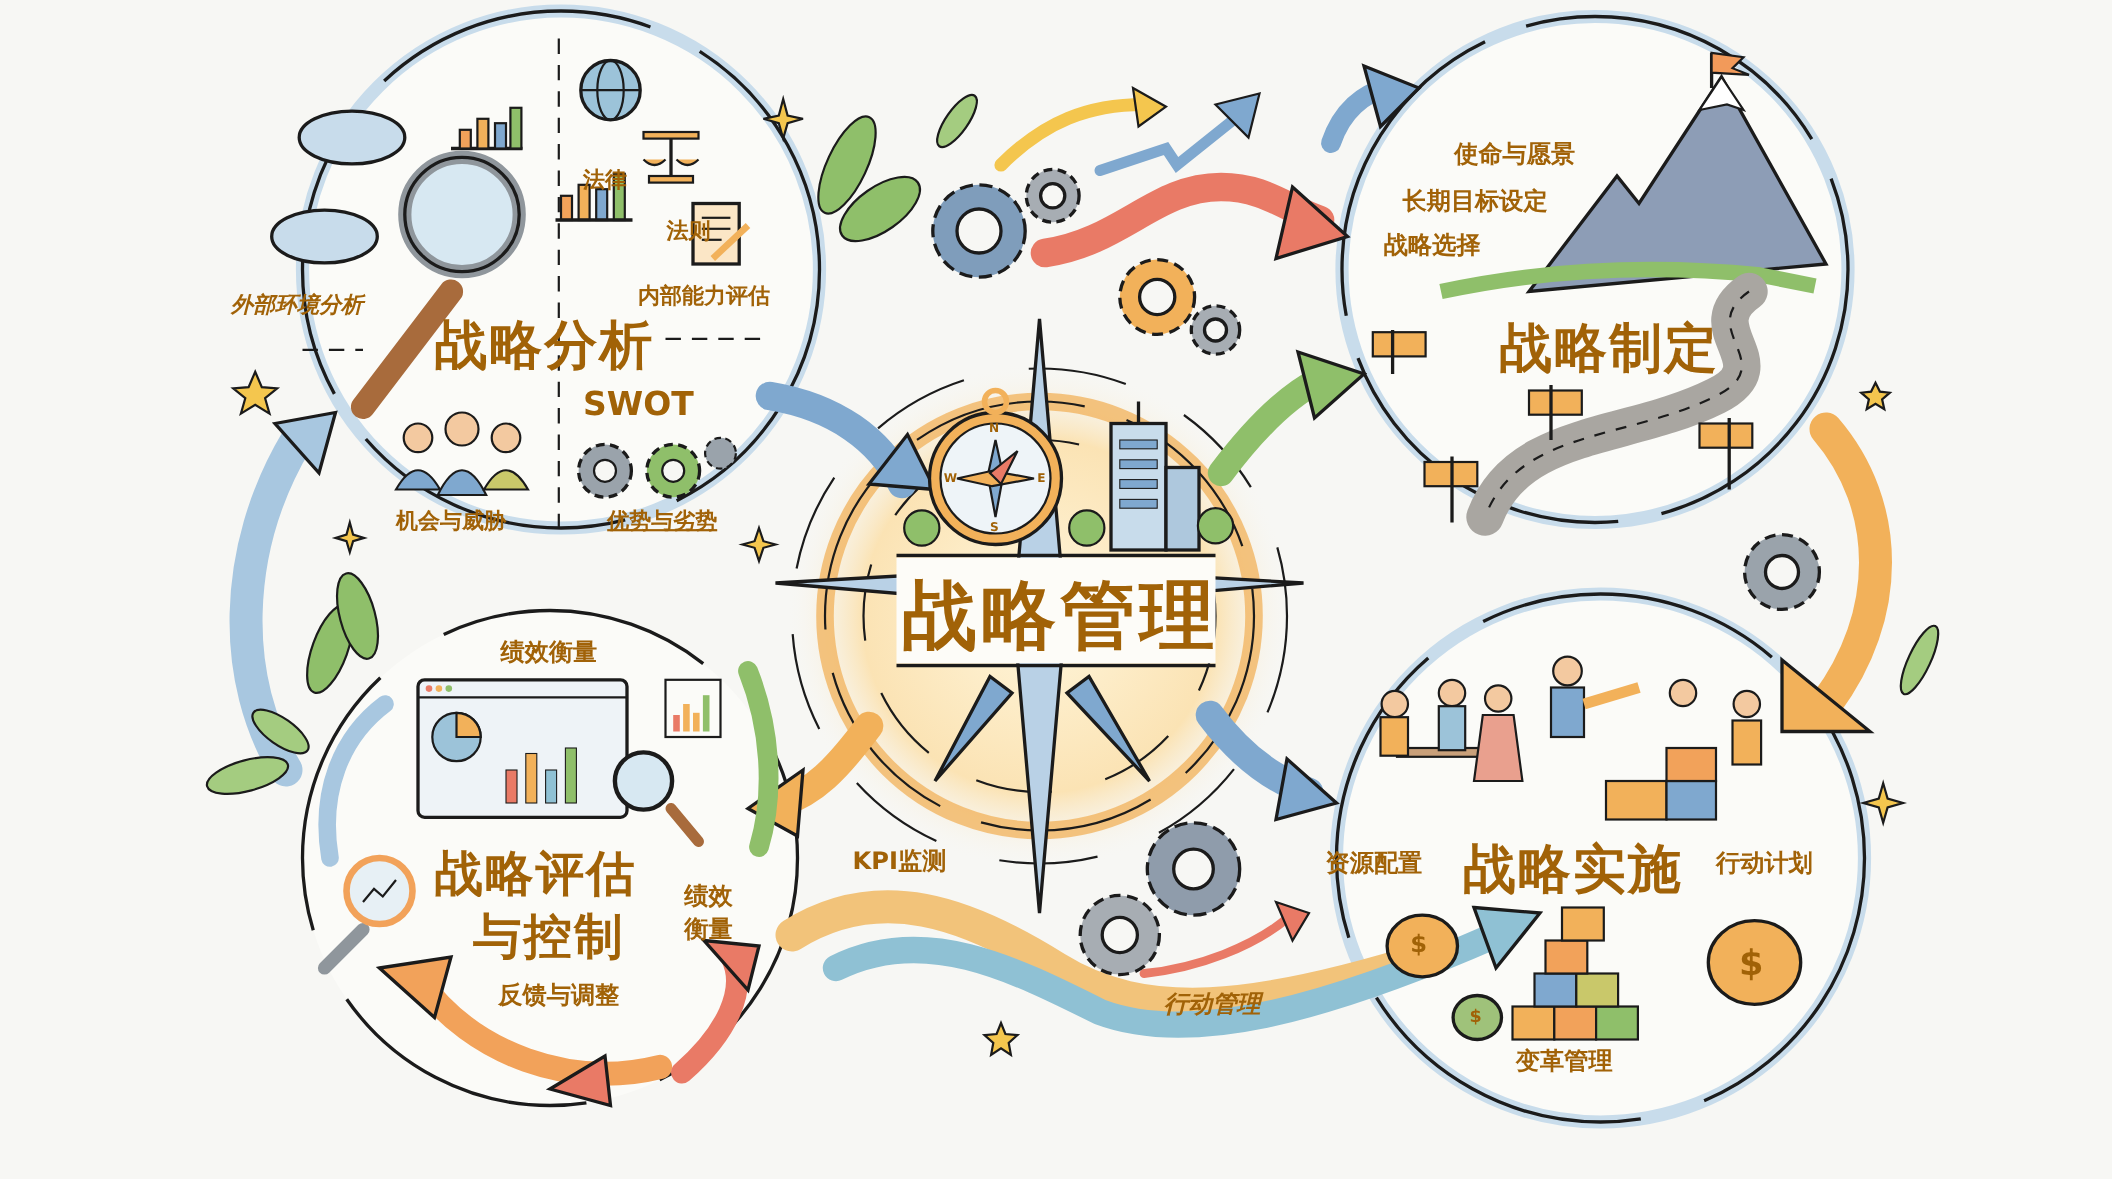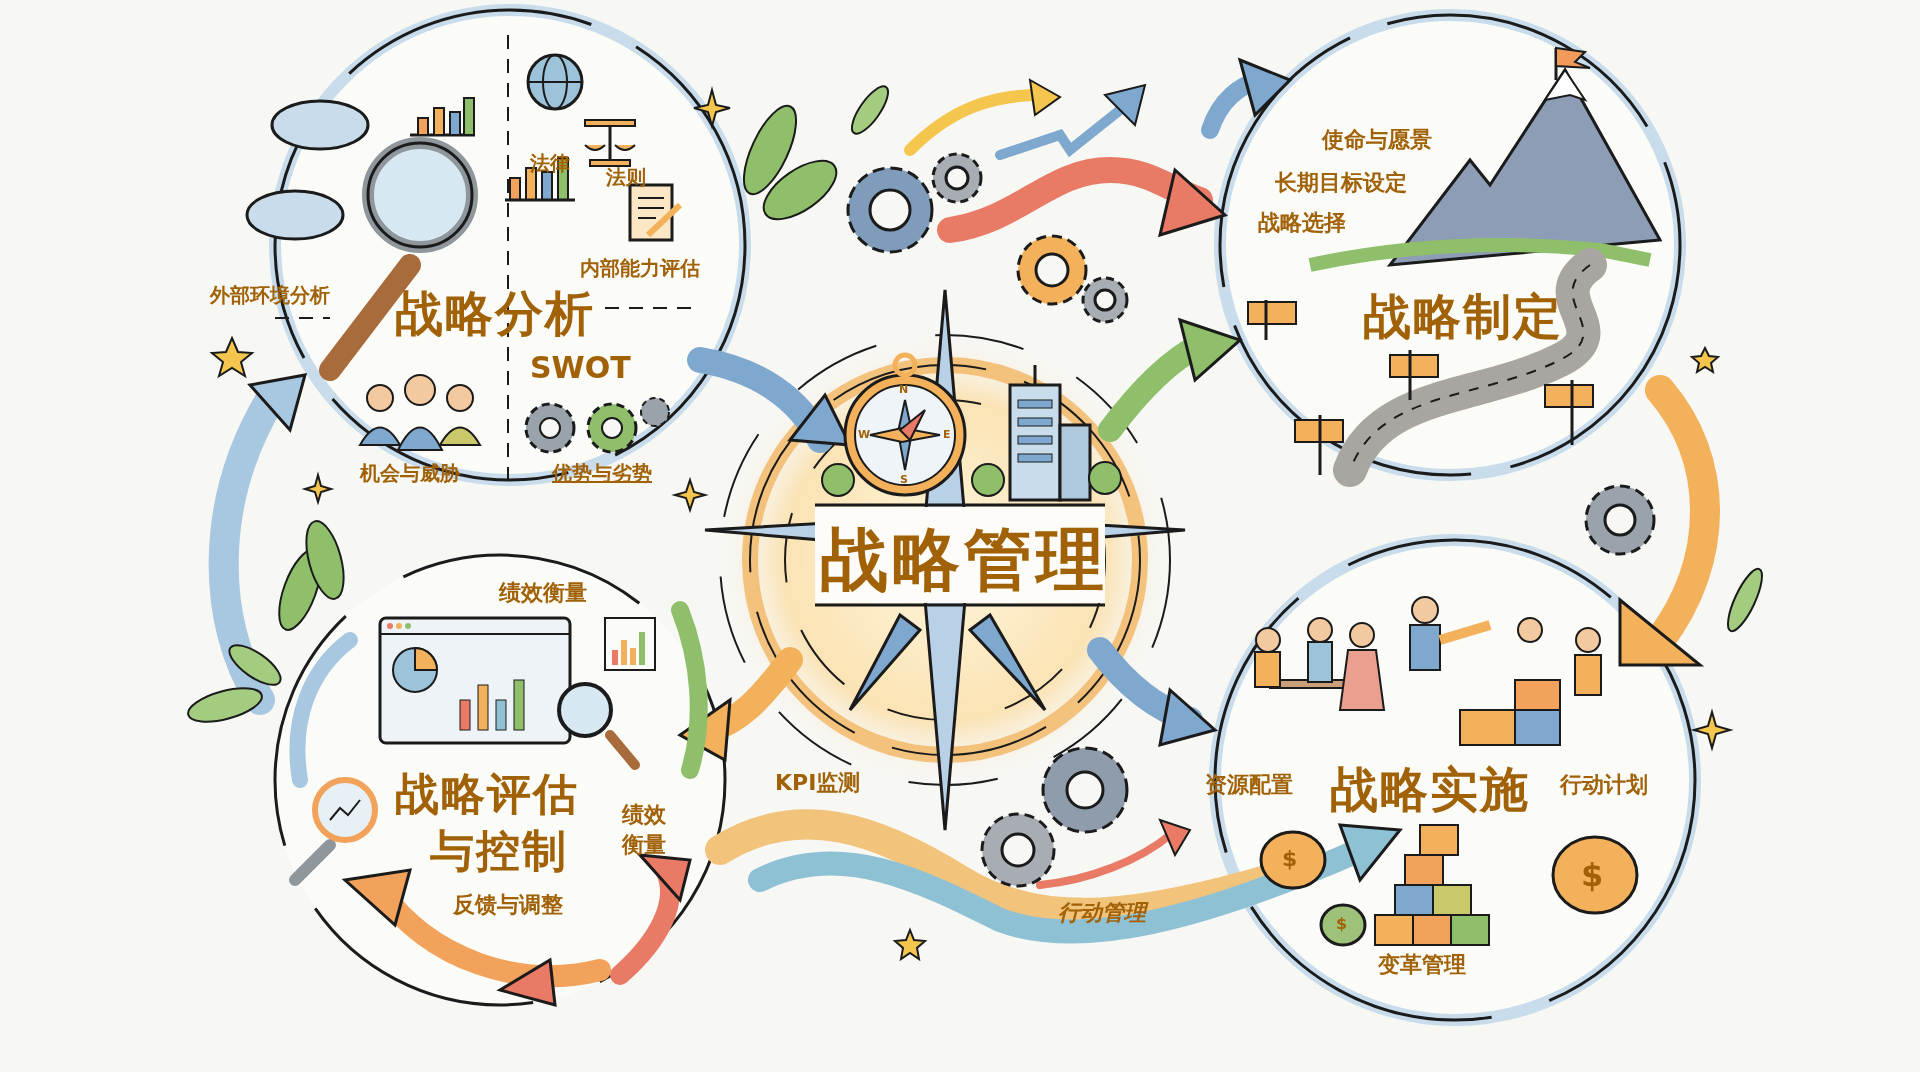--- a/index.html
+++ b/index.html
@@ -313,42 +313,42 @@
   </g>
 </svg>
 
 <div class="lbl title-center" style="left:820px;top:515px;">战略管理</div>
 <div class="lbl" style="left:899px;top:383px;font-size:11px;">N</div>
 <div class="lbl" style="left:900px;top:473px;font-size:11px;">S</div>
 <div class="lbl" style="left:943px;top:428px;font-size:11px;">E</div>
 <div class="lbl" style="left:858px;top:428px;font-size:11px;">W</div>
 
 <div class="lbl title-big" style="left:395px;top:282px;">战略分析</div>
-<div class="lbl sub-s" style="left:210px;top:282px;">外部环境分析</div>
+<div class="lbl sub-s" style="left:210px;top:264px;font-style:italic;">外部环境分析</div>
 <div class="lbl sub-s" style="left:530px;top:150px;">法律</div>
-<div class="lbl sub-s" style="left:606px;top:164px;">法则</div>
+<div class="lbl sub-s" style="left:606px;top:196px;">法则</div>
 <div class="lbl sub-s" style="left:580px;top:255px;">内部能力评估</div>
 <div class="lbl" style="left:530px;top:350px;font-size:30px;">SWOT</div>
 <div class="lbl sub-s" style="left:360px;top:460px;">机会与威胁</div>
 <div class="lbl sub-s" style="left:552px;top:460px;text-decoration:underline;">优势与劣势</div>
 
 <div class="lbl title-big" style="left:1320px;top:285px;margin-left:43px;">战略制定</div>
 <div class="lbl sub" style="left:1322px;top:125px;">使命与愿景</div>
 <div class="lbl sub" style="left:1275px;top:168px;">长期目标设定</div>
 <div class="lbl sub" style="left:1258px;top:208px;">战略选择</div>
 
 <div class="lbl title-big" style="left:1330px;top:758px;">战略实施</div>
 <div class="lbl sub" style="left:1205px;top:770px;">资源配置</div>
 <div class="lbl sub" style="left:1560px;top:770px;">行动计划</div>
 <div class="lbl sub" style="left:1378px;top:950px;">变革管理</div>
 <div class="lbl" style="left:1282px;top:846px;font-size:22px;">$</div>
 <div class="lbl" style="left:1581px;top:856px;font-size:32px;">$</div>
 <div class="lbl" style="left:1336px;top:914px;font-size:16px;">$</div>
 
 <div class="lbl" style="left:395px;top:765px;font-size:44px;letter-spacing:2px;text-align:right;">战略评估</div>
 <div class="lbl" style="left:430px;top:822px;font-size:44px;letter-spacing:2px;">与控制</div>
-<div class="lbl sub" style="left:455px;top:578px;margin-left:44px;">绩效衡量</div>
+<div class="lbl sub" style="left:455px;top:578px;">绩效衡量</div>
 <div class="lbl sub" style="left:622px;top:800px;">绩效</div>
 <div class="lbl sub" style="left:622px;top:830px;">衡量</div>
 <div class="lbl sub" style="left:453px;top:890px;">反馈与调整</div>
 
 <div class="lbl sub" style="left:775px;top:768px;">KPI监测</div>
 <div class="lbl sub" style="left:1058px;top:898px;font-style:italic;">行动管理</div>
 
 </body></html>

